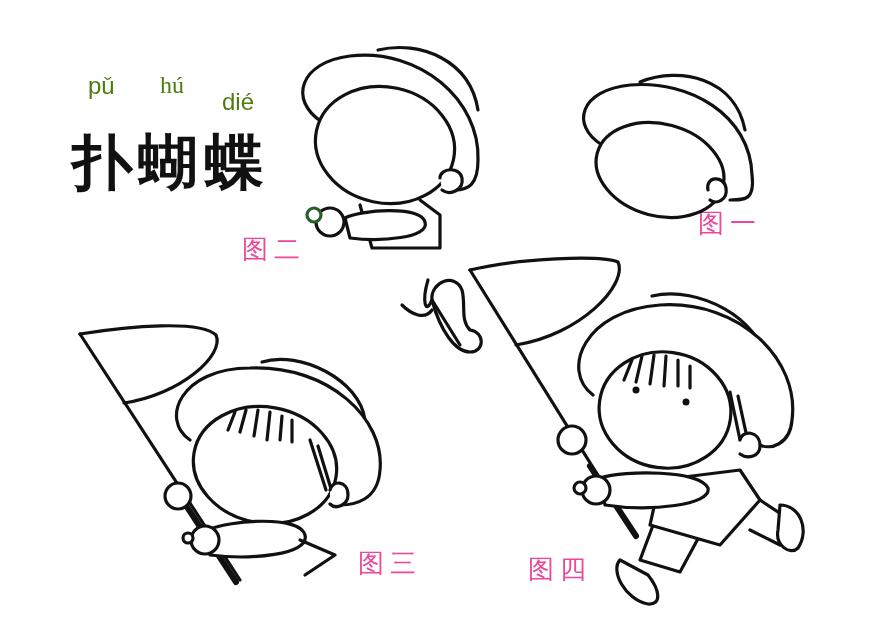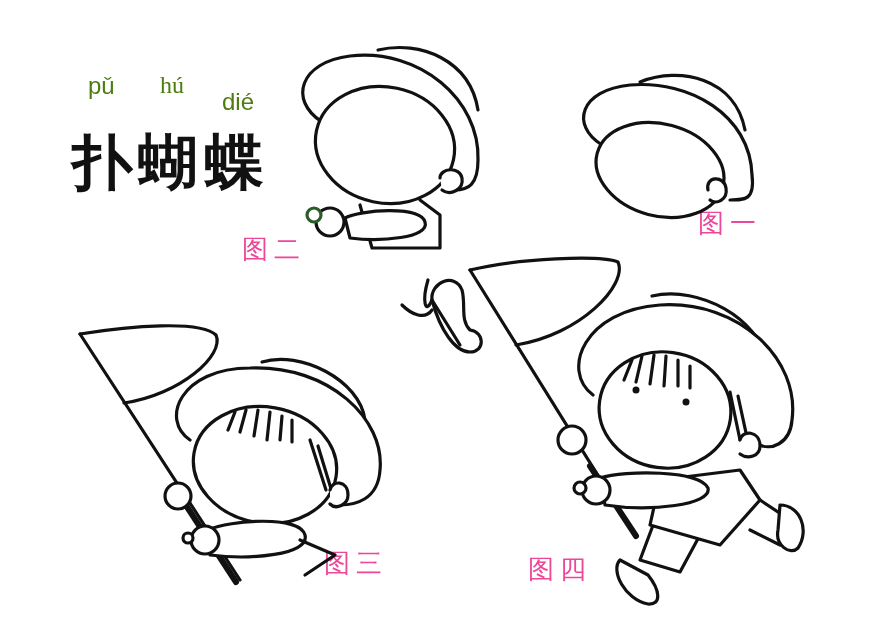--- a/index.html
+++ b/index.html
@@ -16,21 +16,21 @@
 </head>
 <body>
 
 <div class="abs pinyin" style="left:88px;top:72px;">pǔ</div>
 <div class="abs pinyin" style="left:160px;top:72px;font-family:Liberation Serif, serif;">hú</div>
 <div class="abs pinyin" style="left:222px;top:72px;margin-top:16px;">dié</div>
 <div class="abs title" style="left:72px;top:112px;">扑蝴蝶</div>
 
 <div class="abs step-label" style="left:698px;top:210px;">图一</div>
 <div class="abs step-label" style="left:242px;top:236px;">图二</div>
-<div class="abs step-label" style="left:324px;top:550px;">图三</div>
+<div class="abs step-label" style="left:358px;top:550px;">图三</div>
 <div class="abs step-label" style="left:528px;top:556px;">图四</div>
 
 <svg class="art" width="893" height="632" viewBox="0 0 893 632">
 
   <g>
 
     <path d="M640 82 C680 66 735 78 745 130"></path>
 
     <path class="fill-w" d="M602 145 C570 125 580 90 630 85 C690 80 750 115 752 175 C755 200 745 200 730 200"></path>
 

